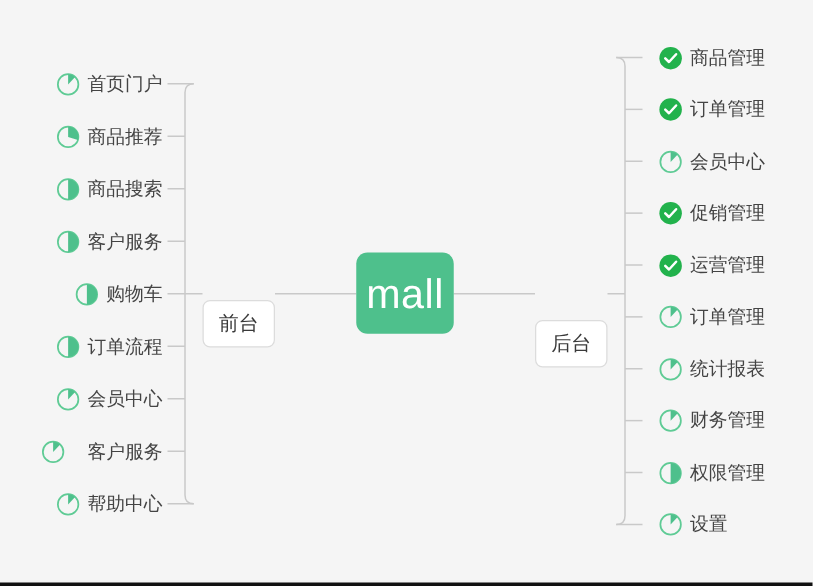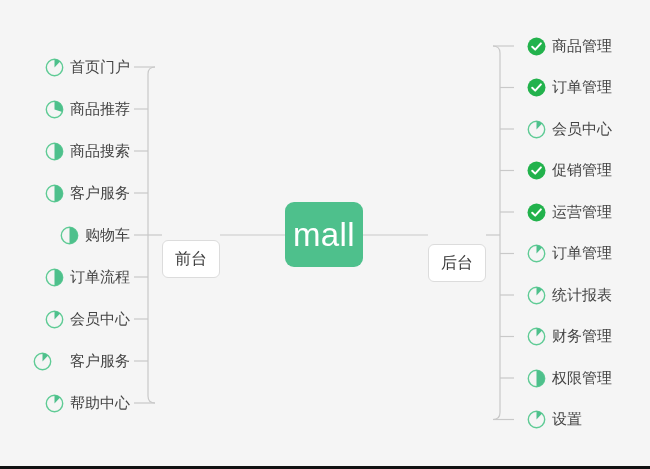--- a/index.html
+++ b/index.html
@@ -74,21 +74,21 @@
     display: flex;
     align-items: center;
     justify-content: center;
     color: #3a3a3a;
     font-size: 16px;
     box-sizing: border-box;
     z-index: 4;
     margin-top: 24px;
   }
   .branch-left  { left: 162px; top: 216px; }
-  .branch-right { left: 428px; top: 220px; }
+  .branch-right { left: 428px; top: 232px; }
 
   
   .leaf {
     position: absolute;
     height: 24px;
     display: flex;
     align-items: center;
     z-index: 3;
   }
   .leaf-left {

